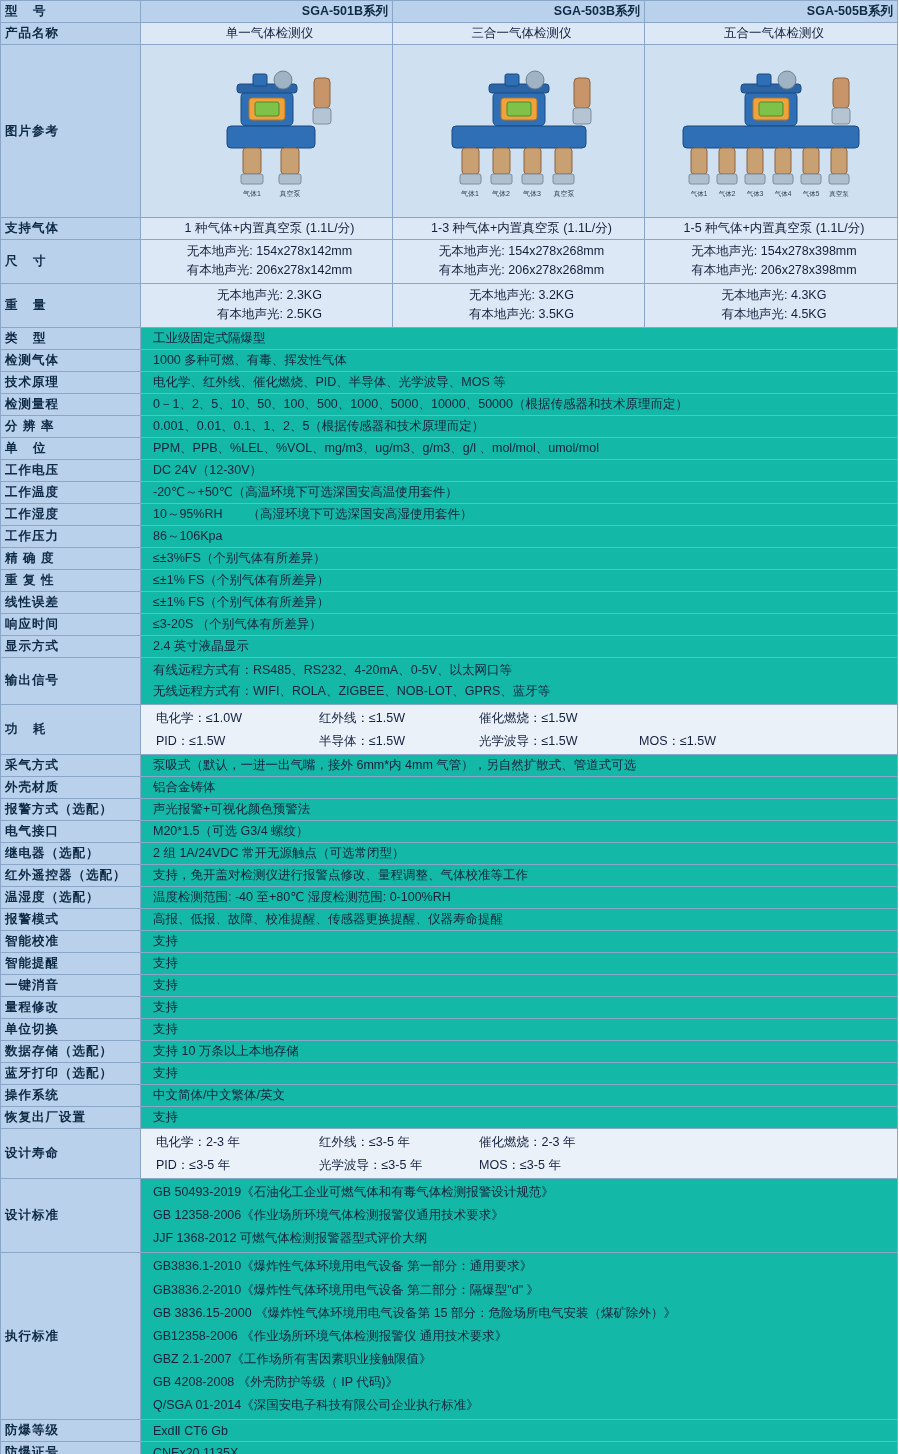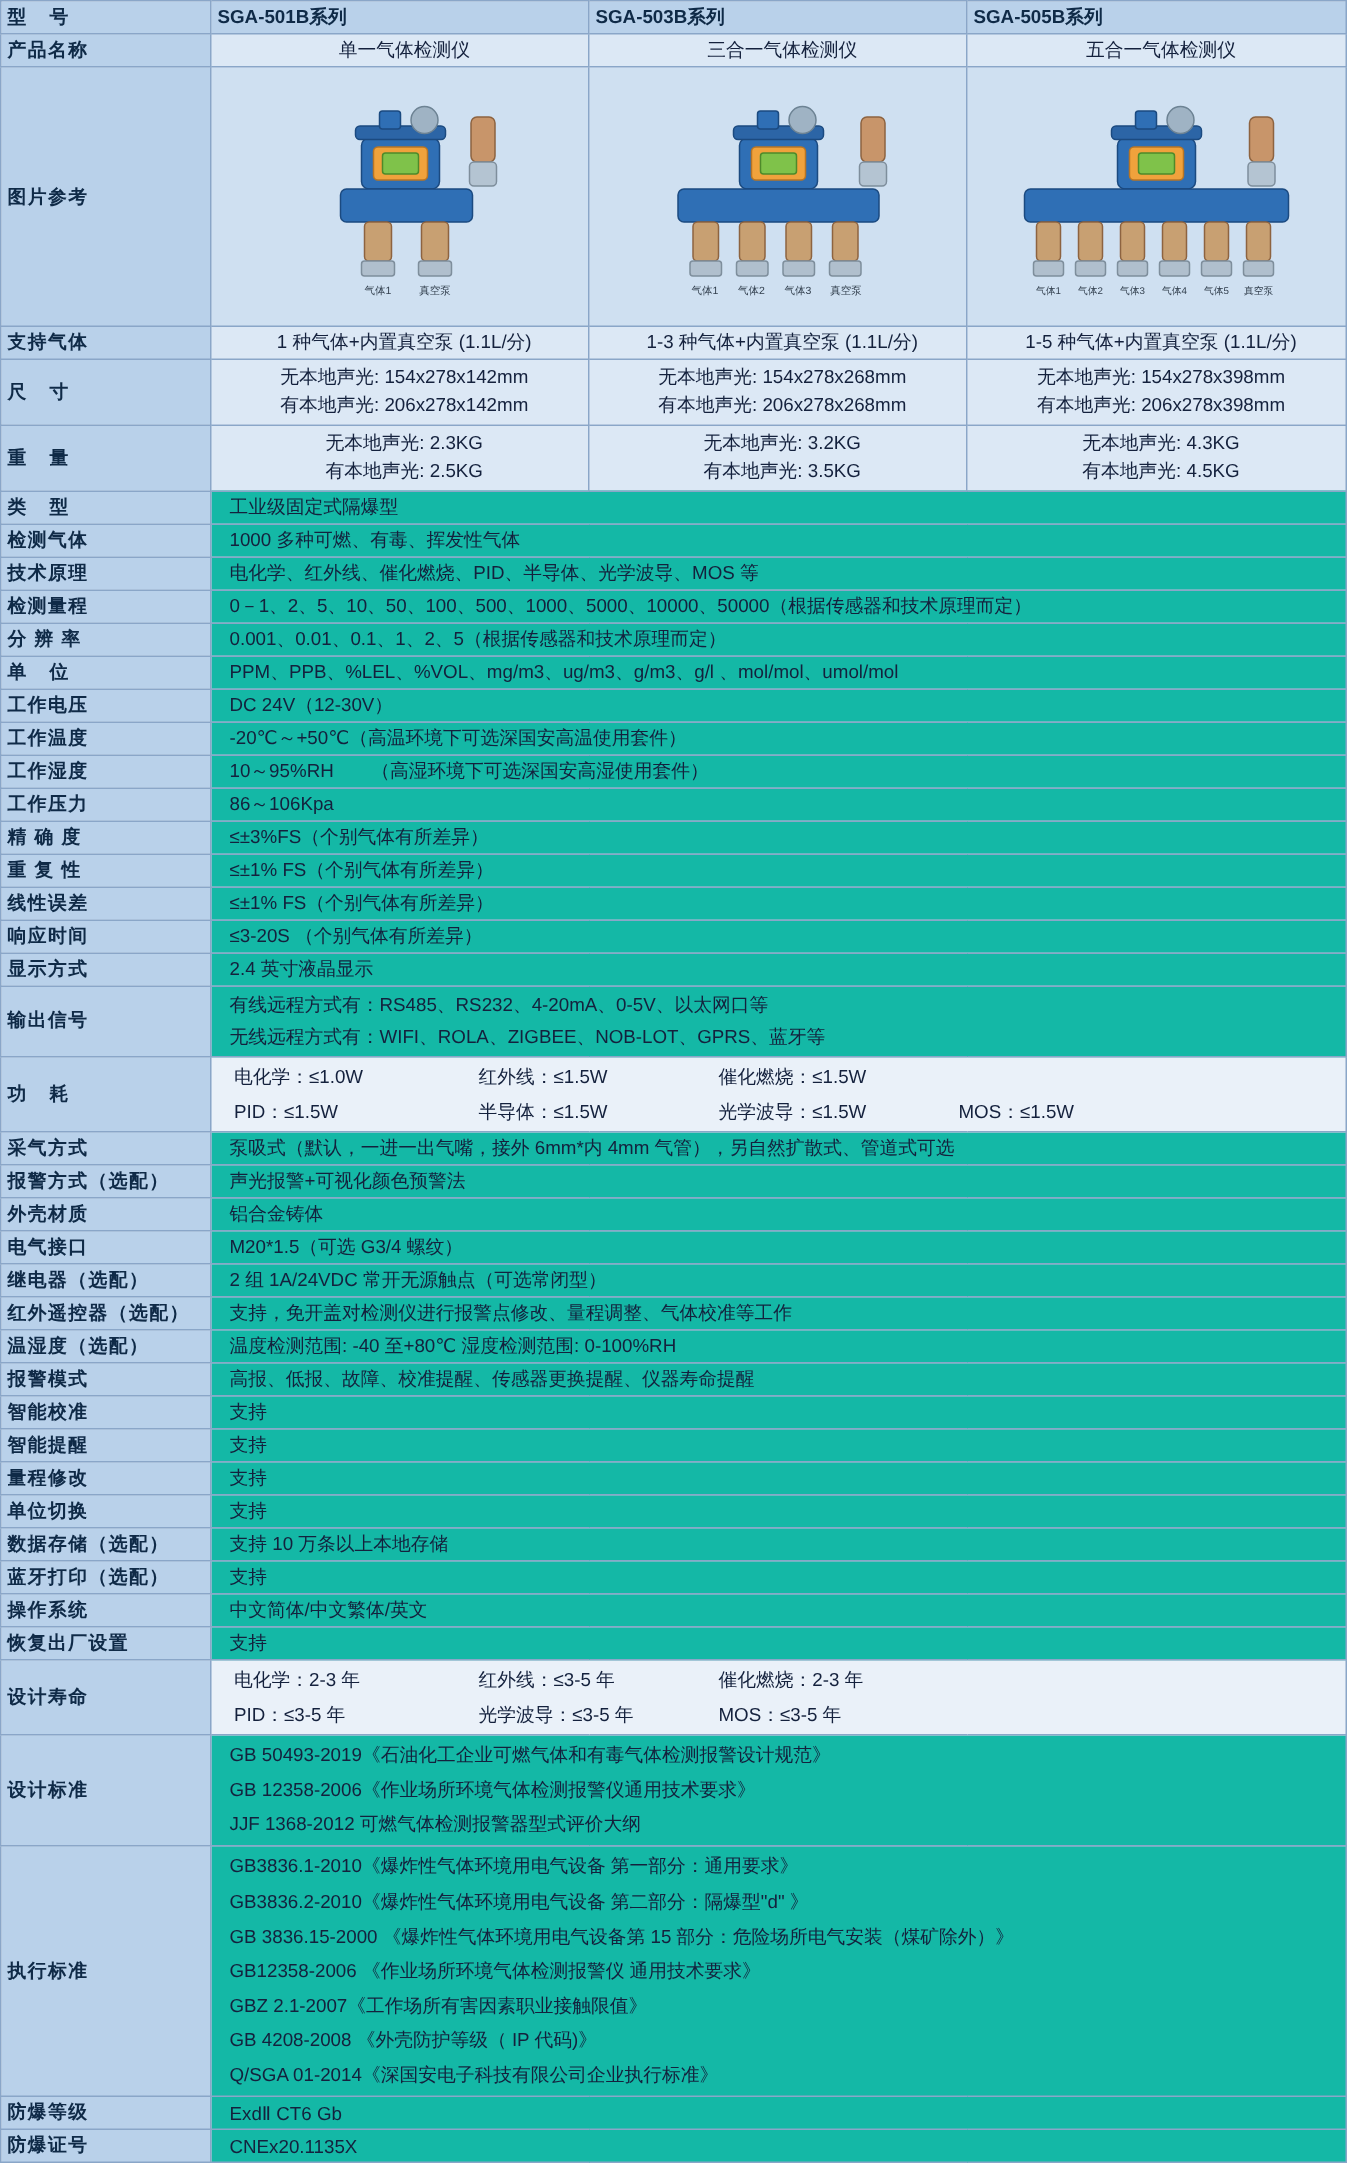--- a/index.html
+++ b/index.html
@@ -4,21 +4,21 @@
 <style>
   html,body{margin:0;padding:0;background:#ffffff;}
   body{font-family:"Liberation Sans","DejaVu Sans",sans-serif;}
   .sheet{width:899px;margin:0;padding:0;}
   table{border-collapse:collapse;width:897px;margin:0;table-layout:fixed;}
   td{border:1px solid #8aa6c8;vertical-align:middle;font-size:12.5px;color:#14213d;padding:2px 4px;}
   .lbl{background:#b9d1ea;font-weight:bold;letter-spacing:1px;width:140px;color:#0f2a47;}
   .lbl.sp{letter-spacing:6px;}
   .val{background:#14b8a6;padding-left:12px;}
   .valc{background:#dce8f5;text-align:center;padding-left:10px;}
-  .hdr{background:#b9d1ea;text-align:left;font-weight:bold;color:#0f2a47;}
+  .hdr{background:#b9d1ea;text-align:right;font-weight:bold;color:#0f2a47;}
   .two-line div{line-height:1.55;text-align:center;}
   .img-cell{background:#cfe0f1;text-align:center;padding:6px 0;height:160px;}
   .multi div{line-height:1.7;}
   .pw{background:#eaf1f9;padding-left:15px;}
   .pw .row{display:flex;line-height:1.8;}
   .pw .row span{display:inline-block;}
   .c1{width:150px;}.c2{width:160px;margin-left:13px;}.c3{width:160px;}.c4{width:auto;}
   .life .row{display:flex;line-height:1.8;}
   .life .row span{display:inline-block;}
   .std div{line-height:1.85;}
@@ -265,28 +265,28 @@
         <span class="c4"><span>MOS：</span><span>≤1.5W</span></span>
       </div>
     </td>
   </tr>
 
   <tr>
     <td class="lbl">采气方式</td>
     <td class="val" colspan="3">泵吸式（默认，一进一出气嘴，接外 6mm*内 4mm 气管），另自然扩散式、管道式可选</td>
   </tr>
   <tr>
+    <td class="lbl">外壳材质</td>
+    <td class="val" colspan="3">铝合金铸体</td>
+  </tr>
+  <tr>
     <td class="lbl">报警方式（选配）</td>
     <td class="val" colspan="3">声光报警+可视化颜色预警法</td>
   </tr>
   <tr>
-    <td class="lbl">外壳材质</td>
-    <td class="val" colspan="3">铝合金铸体</td>
-  </tr>
-  <tr>
     <td class="lbl">电气接口</td>
     <td class="val" colspan="3">M20*1.5（可选 G3/4 螺纹）</td>
   </tr>
   <tr>
     <td class="lbl">继电器（选配）</td>
     <td class="val" colspan="3">2 组 1A/24VDC 常开无源触点（可选常闭型）</td>
   </tr>
   <tr>
     <td class="lbl">红外遥控器（选配）</td>
     <td class="val" colspan="3">支持，免开盖对检测仪进行报警点修改、量程调整、气体校准等工作</td>
@@ -298,20 +298,24 @@
   <tr>
     <td class="lbl">报警模式</td>
     <td class="val" colspan="3">高报、低报、故障、校准提醒、传感器更换提醒、仪器寿命提醒</td>
   </tr>
   <tr>
     <td class="lbl">智能校准</td>
     <td class="val" colspan="3">支持</td>
   </tr>
   <tr>
     <td class="lbl">智能提醒</td>
+    <td class="val" colspan="3">支持</td>
+  </tr>
+  <tr>
+    <td class="lbl">一键消音</td>
     <td class="val" colspan="3">支持</td>
   </tr>
   <tr>
     <td class="lbl">量程修改</td>
     <td class="val" colspan="3">支持</td>
   </tr>
   <tr>
     <td class="lbl">单位切换</td>
     <td class="val" colspan="3">支持</td>
   </tr>

